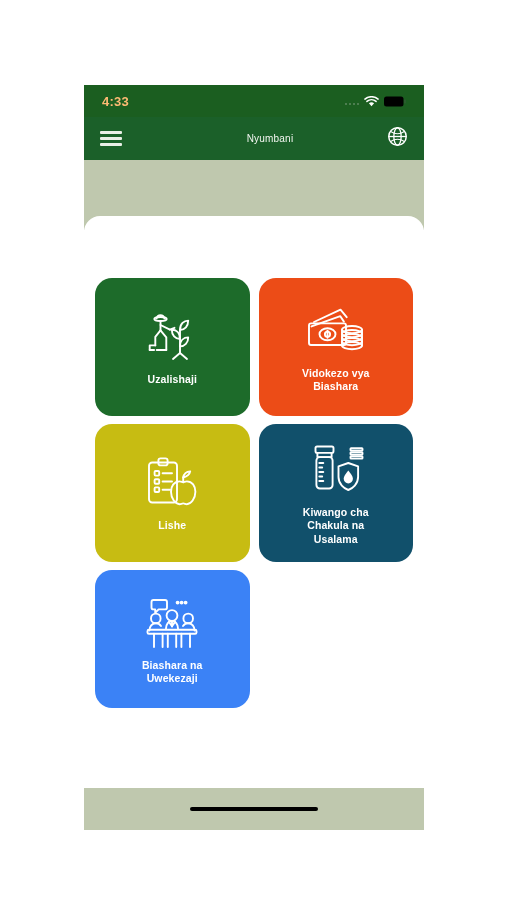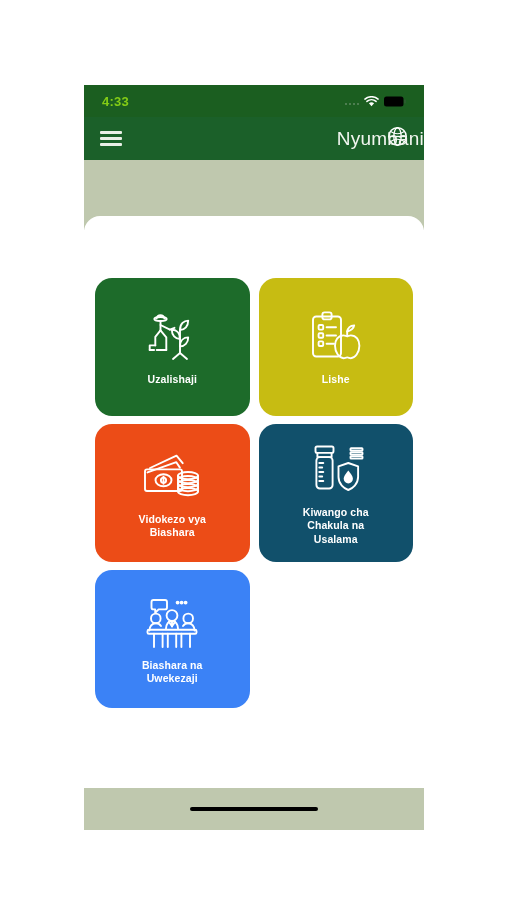--- a/index.html
+++ b/index.html
@@ -20,21 +20,21 @@
   .statusbar {
     height:32px;
     background:#1b5e20;
     display:flex; align-items:center;
     padding:0 18px;
     color:#ffffff;
   }
   .status-time {
     font-size:13px; font-weight:bold;
     letter-spacing:.2px;
-    color:#84cc16;
+    color:#fdba74;
   }
   .status-right {
     margin-left:auto;
     display:flex; align-items:center; gap:5px;
   }
   .sig-dots { display:flex; gap:1.5px; align-items:flex-end; height:8px; }
   .sig-dots i {
     display:block; width:2.5px; height:2.5px;
     background:#5f8a60; border-radius:50%;
   }
@@ -49,22 +49,22 @@
   }
   .hamburger {
     width:22px; display:flex; flex-direction:column; gap:3.5px;
     cursor:pointer;
   }
   .hamburger span {
     display:block; height:2.5px; background:#e9efe6; border-radius:1px;
   }
   .appbar-title {
     position:absolute; left:0; right:0;
-    text-align:right;
-    font-size:19px;
+    text-align:center;
+    font-size:10px;
     color:#f2f6f0;
     letter-spacing:.2px;
     pointer-events:none;
     margin-left:32px;
   }
   .globe { margin-left:auto; cursor:pointer; display:block; }
   
   .sage-band {
     height:70px;
     background:#bfc8ae;
@@ -190,39 +190,20 @@
             <path d="M18.5 21.4 l5.8 7 v12.6"></path>
             <path d="M24.3 41 h-9.6"></path>
             <path d="M38 44 v-23"></path>
             <path d="M38 21 c0 -6.4 4 -9.4 8.2 -9.4 0 5.6 -3.4 9.4 -8.2 9.4 z"></path>
             <path d="M38 30 c0 -6.4 -4 -9.2 -8.2 -9.2 0 5.4 3.4 9.2 8.2 9.2 z"></path>
             <path d="M38 37.4 c0 -6.2 4 -9 8.2 -9 0 5.4 -3.4 9 -8.2 9 z"></path>
             <path d="M31 50 l7 -6 l7 6"></path>
           </svg>
         </div>
         <div class="card-label">Uzalishaji</div>
-      </div>
-
-      <div class="card" style="background:#c7bc12">
-        <div class="ico">
-          <svg width="58" height="58" viewBox="0 0 58 58" fill="none" stroke="#ffffff" stroke-width="1.9" stroke-linecap="round" stroke-linejoin="round">
-            <rect x="6" y="7.5" width="28" height="40" rx="3.2"></rect>
-            <rect x="15.4" y="3.4" width="9.2" height="7" rx="2.2"></rect>
-            <rect x="11.6" y="16" width="4.6" height="4.6" rx="1"></rect>
-            <line x1="19.6" y1="18.3" x2="29" y2="18.3"></line>
-            <rect x="11.6" y="24.2" width="4.6" height="4.6" rx="1"></rect>
-            <line x1="19.6" y1="26.5" x2="29" y2="26.5"></line>
-            <rect x="11.6" y="32.4" width="4.6" height="4.6" rx="1"></rect>
-            <line x1="19.6" y1="34.7" x2="27" y2="34.7"></line>
-            <path d="M43.8 26.4 c5.4 0 8.6 4.6 8.6 10.4 0 6.6 -4.4 12.4 -8.6 12.4 -1.4 0 -2.2 -0.8 -3.6 -0.8 -1.4 0 -2.2 0.8 -3.6 0.8 -4.2 0 -8.6 -5.8 -8.6 -12.4 0 -5.8 3.2 -10.4 8.6 -10.4 1.6 0 2.6 0.9 3.6 0.9 1 0 2 -0.9 3.6 -0.9 z"></path>
-            <path d="M40.2 27.3 v-5.2"></path>
-            <path d="M40.2 22.6 c3.8 -1 6.4 -3 7 -6.2 -3.8 0.2 -6.4 2.6 -7 6.2 z"></path>
-          </svg>
-        </div>
-        <div class="card-label">Lishe</div>
       </div>
 
       <div class="card" style="background:#ec4c17">
         <div class="ico">
           <svg width="62" height="52" viewBox="0 0 62 52" fill="none" stroke="#ffffff" stroke-width="1.9" stroke-linecap="round" stroke-linejoin="round">
             <path d="M9 16 l26.5 -12.4 l6.2 7.6"></path>
             <path d="M6.5 20.4 l28.8 -10.2 l3.6 5.4"></path>
             <rect x="4" y="17.4" width="37" height="21.6" rx="2"></rect>
             <ellipse cx="22.5" cy="28.2" rx="8" ry="6"></ellipse>
             <circle cx="22.5" cy="28.2" r="2.6"></circle>
@@ -239,20 +220,39 @@
             <ellipse cx="47" cy="35.6" rx="10" ry="3.6"></ellipse>
             <path d="M37 35.6 v4"></path>
               <path d="M57 35.6 v4"></path>
             <ellipse cx="47" cy="39.6" rx="10" ry="3.6"></ellipse>
           </svg>
         </div>
         <div class="card-label">Vidokezo vya
 Biashara</div>
       </div>
 
+      <div class="card" style="background:#c7bc12">
+        <div class="ico">
+          <svg width="58" height="58" viewBox="0 0 58 58" fill="none" stroke="#ffffff" stroke-width="1.9" stroke-linecap="round" stroke-linejoin="round">
+            <rect x="6" y="7.5" width="28" height="40" rx="3.2"></rect>
+            <rect x="15.4" y="3.4" width="9.2" height="7" rx="2.2"></rect>
+            <rect x="11.6" y="16" width="4.6" height="4.6" rx="1"></rect>
+            <line x1="19.6" y1="18.3" x2="29" y2="18.3"></line>
+            <rect x="11.6" y="24.2" width="4.6" height="4.6" rx="1"></rect>
+            <line x1="19.6" y1="26.5" x2="29" y2="26.5"></line>
+            <rect x="11.6" y="32.4" width="4.6" height="4.6" rx="1"></rect>
+            <line x1="19.6" y1="34.7" x2="27" y2="34.7"></line>
+            <path d="M43.8 26.4 c5.4 0 8.6 4.6 8.6 10.4 0 6.6 -4.4 12.4 -8.6 12.4 -1.4 0 -2.2 -0.8 -3.6 -0.8 -1.4 0 -2.2 0.8 -3.6 0.8 -4.2 0 -8.6 -5.8 -8.6 -12.4 0 -5.8 3.2 -10.4 8.6 -10.4 1.6 0 2.6 0.9 3.6 0.9 1 0 2 -0.9 3.6 -0.9 z"></path>
+            <path d="M40.2 27.3 v-5.2"></path>
+            <path d="M40.2 22.6 c3.8 -1 6.4 -3 7 -6.2 -3.8 0.2 -6.4 2.6 -7 6.2 z"></path>
+          </svg>
+        </div>
+        <div class="card-label">Lishe</div>
+      </div>
+
       <div class="card" style="background:#11506b">
         <div class="ico">
           <svg width="56" height="54" viewBox="0 0 56 54" fill="none" stroke="#ffffff" stroke-width="1.9" stroke-linecap="round" stroke-linejoin="round">
             <rect x="7.5" y="2.5" width="18" height="6.4" rx="1.6"></rect>
             <path d="M9.4 8.9 v4.2 h14.2 v-4.2"></path>
             <rect x="8.4" y="13.1" width="16.2" height="31.4" rx="3.4"></rect>
             <line x1="11.3" y1="19" x2="15.3" y2="19"></line>
             <line x1="11.3" y1="23.5" x2="14.2" y2="23.5"></line>
             <line x1="11.3" y1="28" x2="15.3" y2="28"></line>
             <line x1="11.3" y1="32.5" x2="14.2" y2="32.5"></line>

